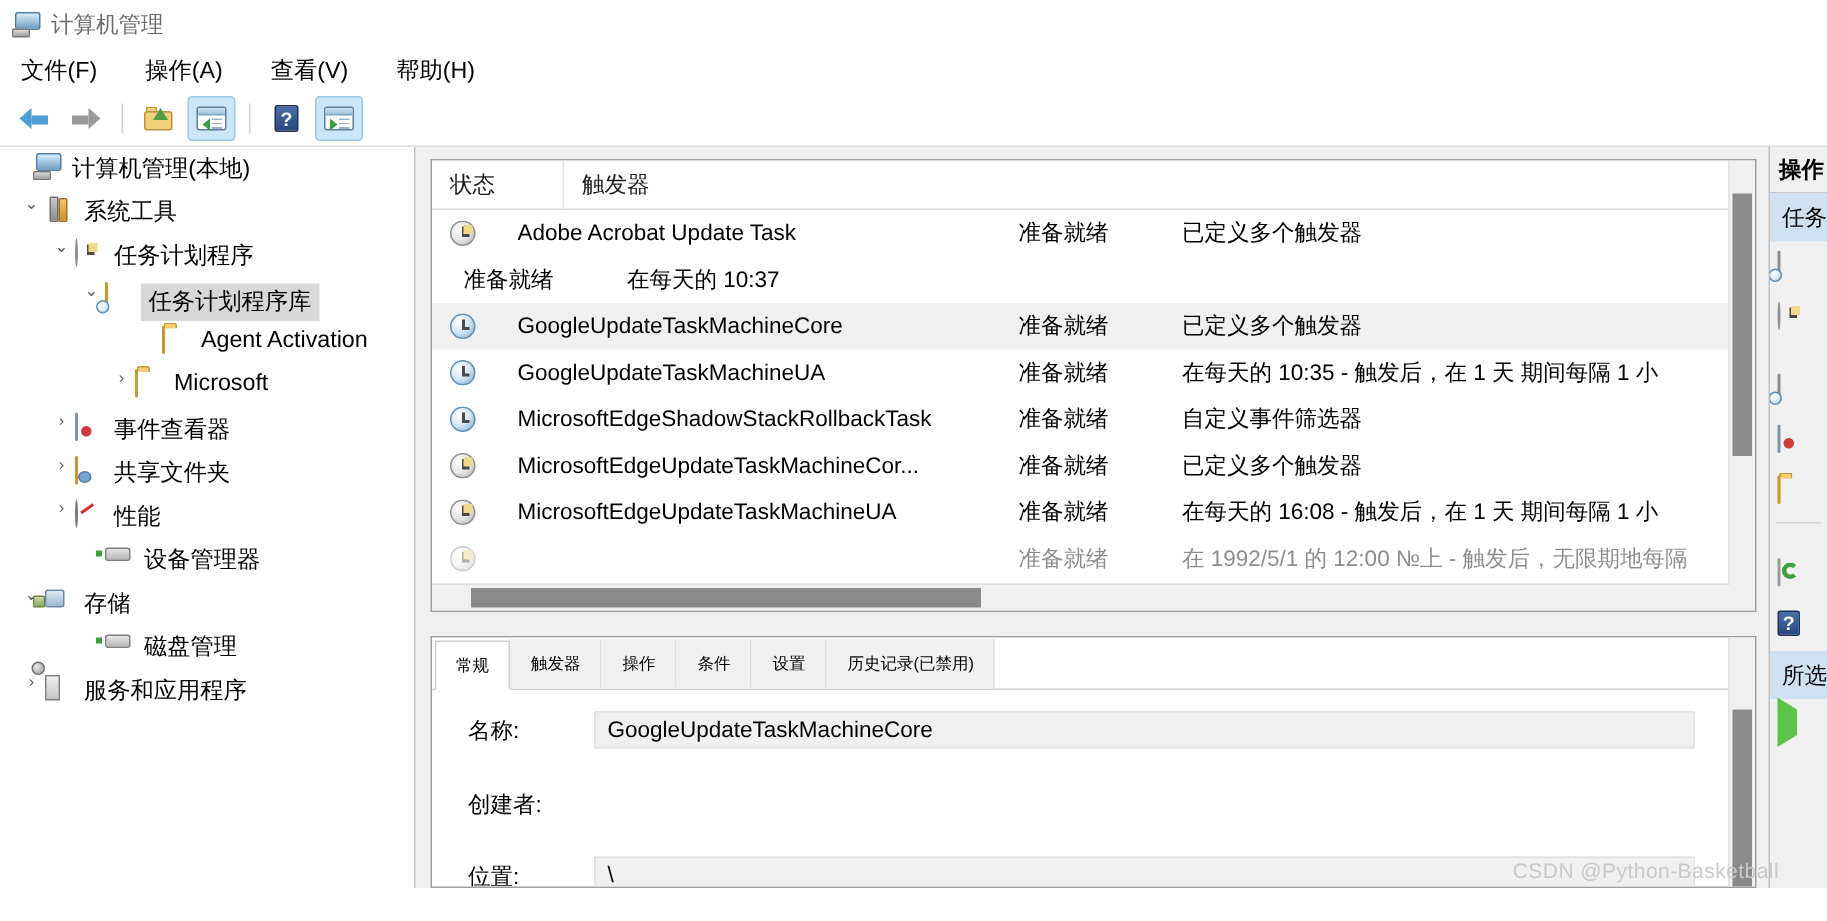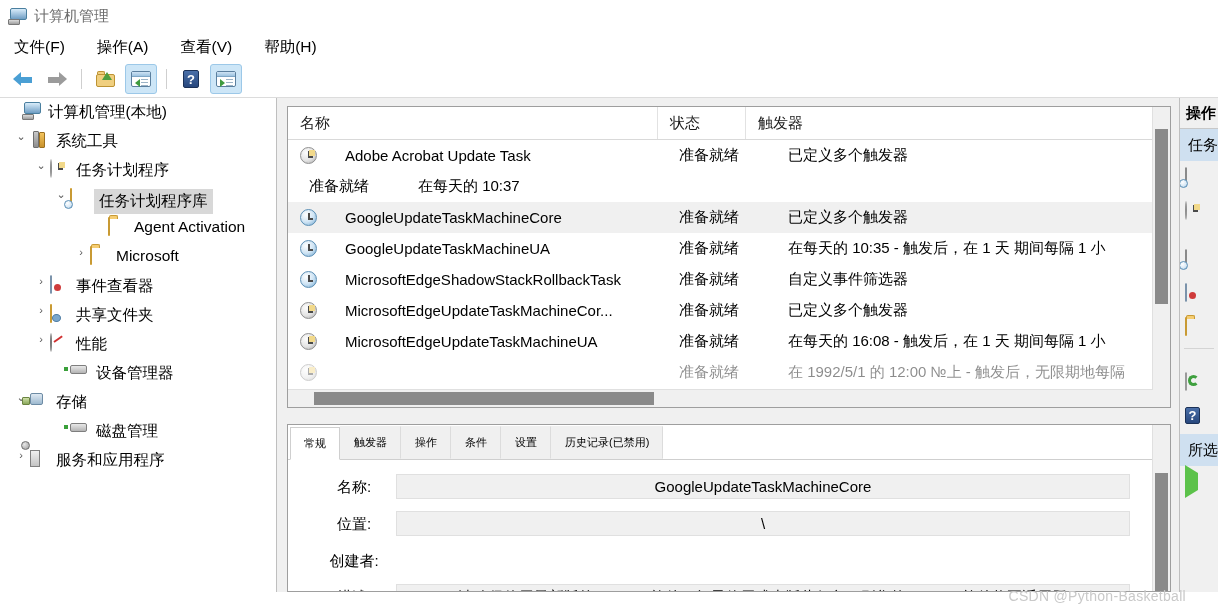--- a/index.html
+++ b/index.html
@@ -82,21 +82,21 @@
           position:relative;overflow:hidden;display:flex;flex-direction:column;}
   .tabs{display:flex;height:34px;flex:none;align-items:flex-end;background:#fff;
         border-bottom:1px solid #cfcfcf;padding-left:2px;}
   .tab{height:33px;display:flex;align-items:center;padding:0 13px;font-size:11px;color:#000;
        border:1px solid transparent;box-sizing:border-box;background:#f0f0f0;
        border-right:1px solid #dcdcdc;}
   .tab.active{background:#fff;border:1px solid #cfcfcf;border-bottom:1px solid #fff;
               margin-bottom:-1px;position:relative;z-index:2;}
 
   .form{flex:1;padding:14px 0 0 0;position:relative;overflow:hidden;}
-  .frow{display:flex;align-items:flex-start;margin-bottom:12px;padding-left:24px;text-align:center;}
+  .frow{display:flex;align-items:flex-start;margin-bottom:24px;padding-left:24px;}
   .flabel{width:84px;flex:none;font-size:15px;color:#000;padding-top:4px;}
   .fvalue{flex:1;margin-right:40px;background:#f0f0f0;border:1px solid #e0e0e0;
           min-height:24px;padding:3px 8px;font-size:15px;color:#000;box-sizing:border-box;
           white-space:nowrap;overflow:hidden;}
   .fvalue.plain{background:transparent;border:none;padding-left:0;}
   .fdesc{background:#f0f0f0;border:1px solid #e0e0e0;min-height:26px;}
 
   
   .actions{width:38px;flex:none;background:#f0f0f0;border-left:1px solid #bfbfbf;
            position:relative;overflow:hidden;}
@@ -183,21 +183,21 @@
                     border:3px solid #3fa03f;border-right-color:transparent;box-sizing:border-box;}
   .ap-play{width:0;height:0;border-top:8px solid transparent;border-bottom:8px solid transparent;
            border-left:13px solid #5cc24a;}
   .ap-note{width:15px;height:17px;background:linear-gradient(#f7fafd,#d2e0ec);border:1px solid #7b93ab;border-radius:1px;position:relative;}
   .ap-note:after{content:"";position:absolute;left:3px;bottom:2px;width:7px;height:7px;border-radius:50%;background:#cf3b3b;}
   .ap-list{width:18px;height:15px;background:#fff;border:1px solid #8a8a8a;border-radius:1px;position:relative;box-sizing:border-box;}
   .ap-list:after{content:"";position:absolute;right:-2px;bottom:-3px;width:9px;height:9px;border-radius:50%;
                  background:radial-gradient(circle at 35% 32%,#fff 0%,#d8e8f5 60%,#7fb0d6 100%);
                  border:1px solid #5c8fb5;box-sizing:border-box;}
 
-  .watermark{position:absolute;right:32px;bottom:10px;font-size:14px;color:#c9c9c9;
+  .watermark{position:absolute;right:32px;bottom:26px;font-size:14px;color:#c9c9c9;
              letter-spacing:.3px;white-space:nowrap;z-index:30;}
 </style>
 </head>
 <body>
 
 <div class="app">
 
   <div class="titlebar">
     <div class="title-icon ico-comp"></div>
     <div class="title-text">计算机管理</div>
@@ -335,21 +335,20 @@
         <span class="twist">›</span>
         <span class="ticon"><span class="ico-services"></span></span>
         <span class="tlabel">服务和应用程序</span>
       </div>
     </div>
 
     <div class="center">
 
       <div class="listwrap">
         <div class="colhdr">
-          <div class="ch c-name">名称</div>
           <div class="ch c-status">状态</div>
           <div class="ch c-trigger">触发器</div>
         </div>
 
         <div class="rows">
 
           <div class="row">
             <div class="r-name">
               <span class="clock">
                   <span class="wedge"></span>
@@ -443,26 +442,26 @@
           <div class="tab">设置</div>
           <div class="tab">历史记录(已禁用)</div>
         </div>
 
         <div class="form">
           <div class="frow">
             <div class="flabel">名称:</div>
             <div class="fvalue">GoogleUpdateTaskMachineCore</div>
           </div>
           <div class="frow">
+            <div class="flabel">创建者:</div>
+            <div class="fvalue plain"></div>
+          </div>
+          <div class="frow">
             <div class="flabel">位置:</div>
             <div class="fvalue">\</div>
-          </div>
-          <div class="frow">
-            <div class="flabel">创建者:</div>
-            <div class="fvalue plain"></div>
           </div>
           <div class="frow">
             <div class="flabel">描述:</div>
             <div class="fvalue fdesc">请确保使用最新版的 Google 软件。如果使用或上版此任务，则您的 Google 软件将不适用于</div>
           </div>
         </div>
 
         <div class="vsb" style="bottom:0;">
           <div class="thumb" style="top:48px;height:120px;"></div>
         </div>

